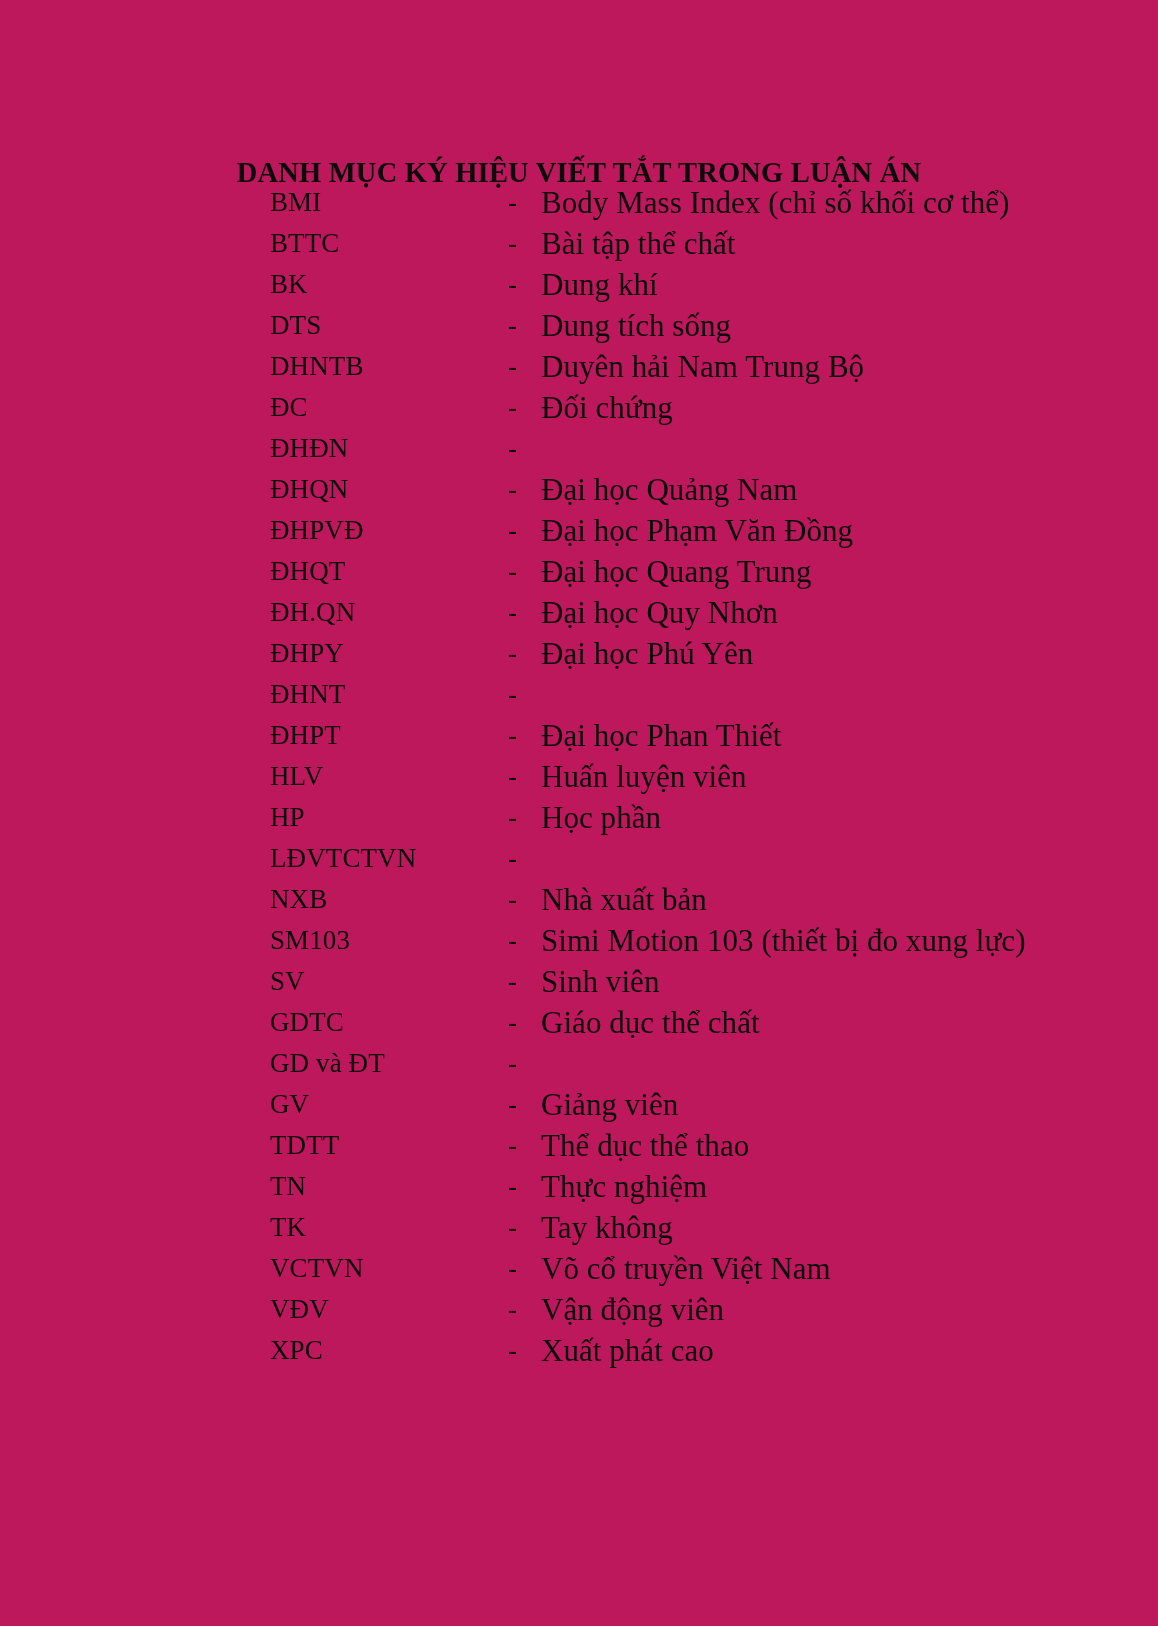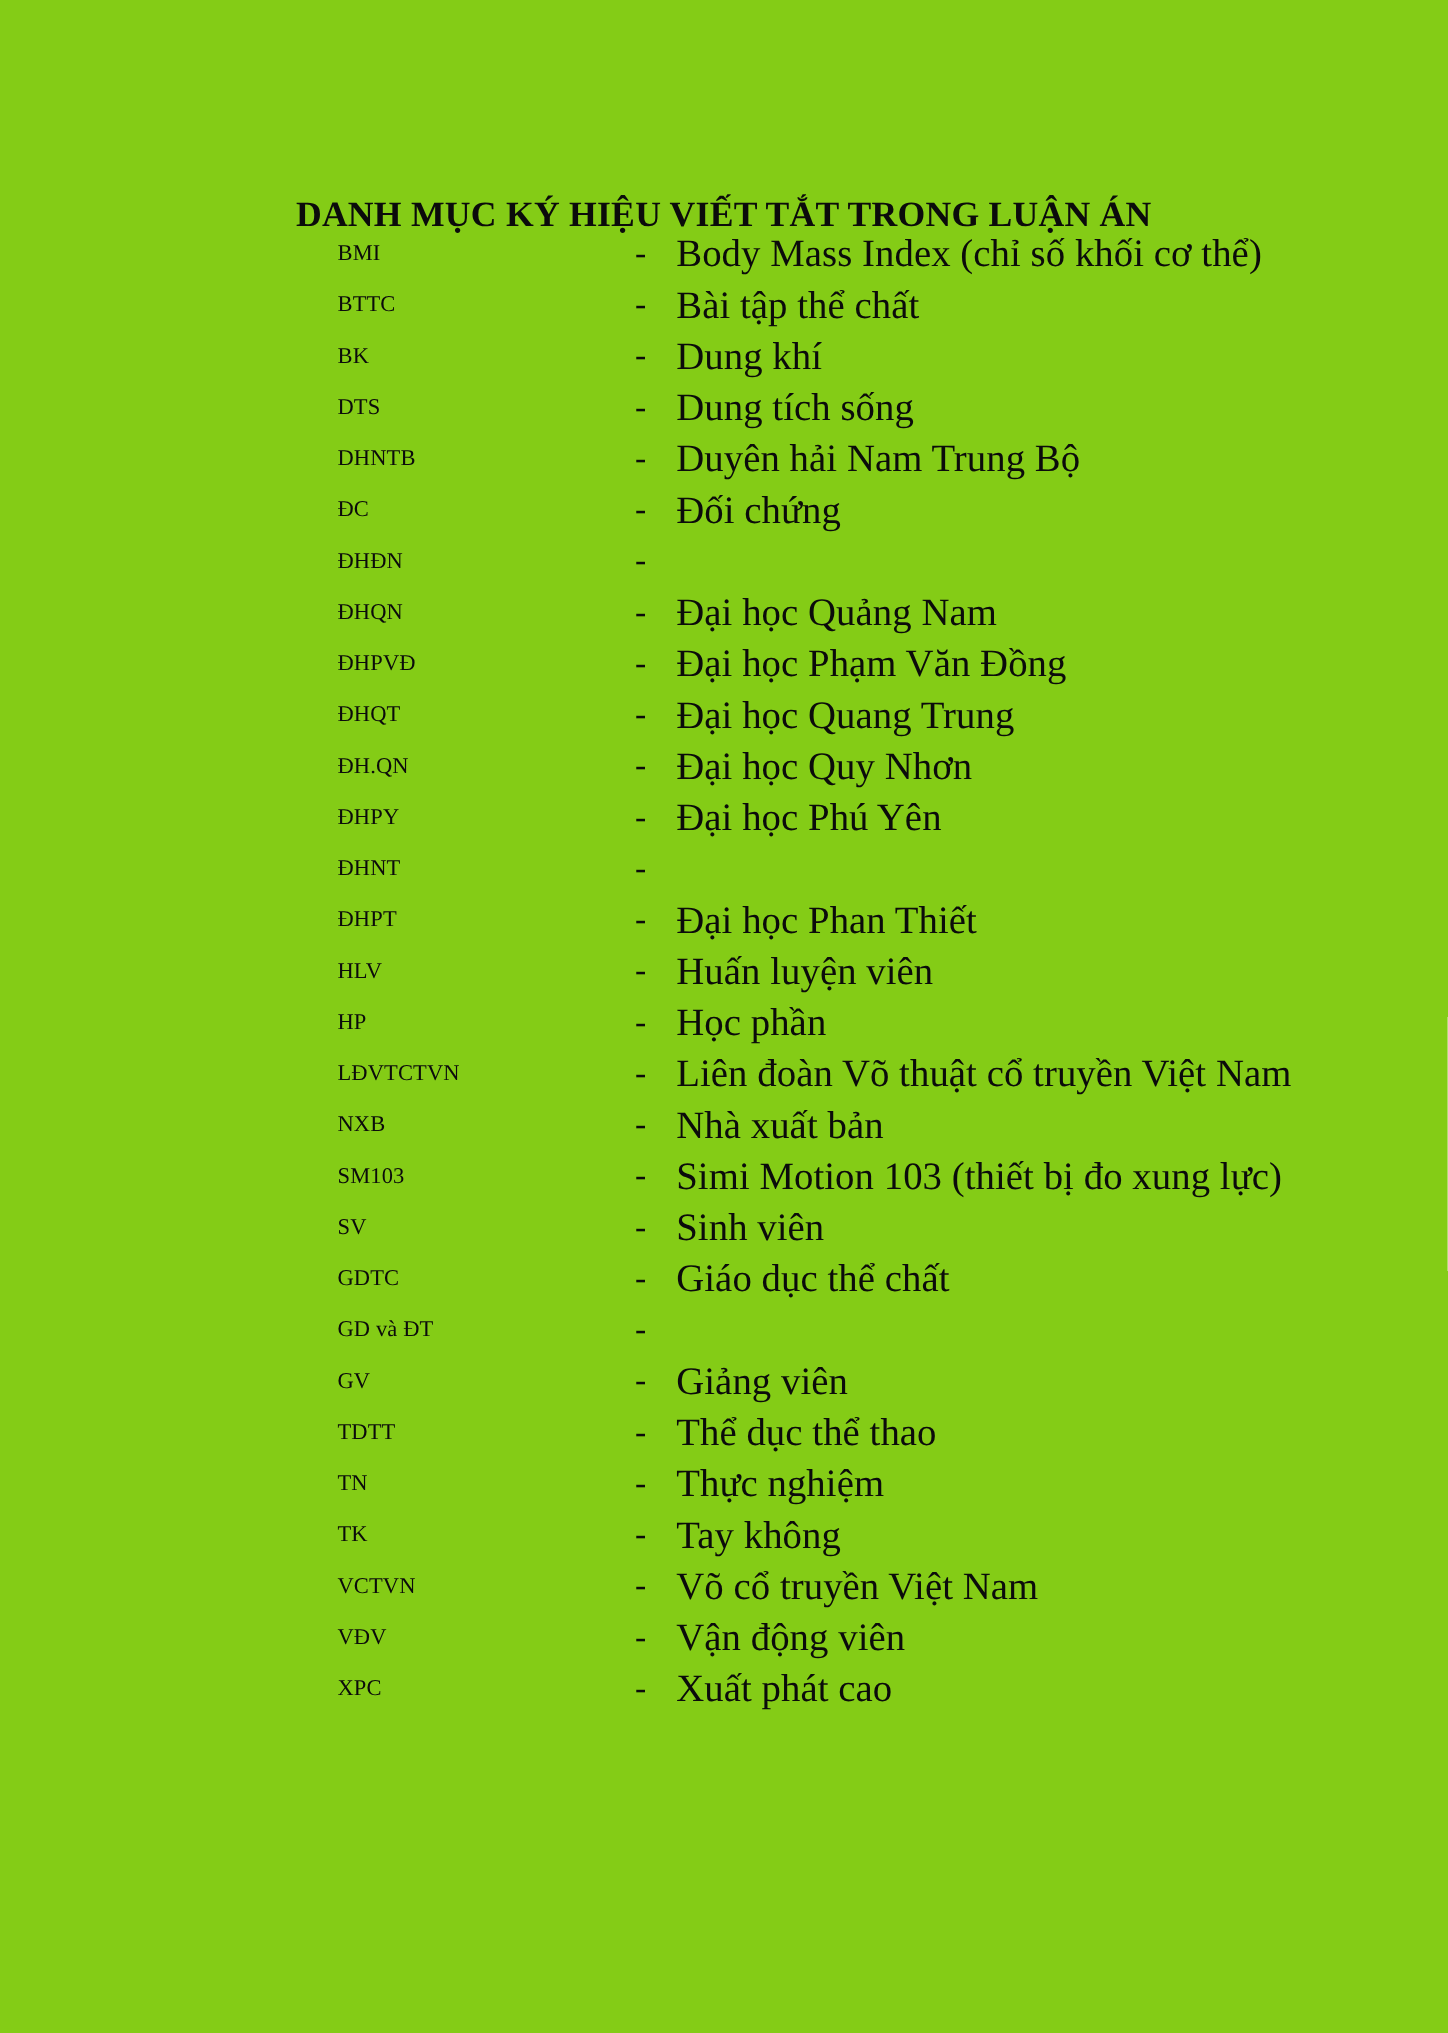--- a/index.html
+++ b/index.html
@@ -15,21 +15,21 @@
     overflow: hidden;
     font-family: "Liberation Serif", "DejaVu Serif", serif;
     color: #0b0b0b;
     -webkit-font-smoothing: antialiased;
   }
 
   
   #page {
     position: absolute;
     inset: 0;
-    background: #84cc16;
+    background: #be185d;
     padding: 0;
   }
 
   
   .doc-title {
     position: absolute;
     left: 0;
     right: 0;
     top: 138px;
     text-align: center;
@@ -52,21 +52,21 @@
     position: relative;
     height: 41px;
     line-height: 41px;
     white-space: nowrap;
   }
 
   .abbr-term {
     position: absolute;
     left: 270px;
     top: 0;
-    font-size: 18px;
+    font-size: 27px;
     letter-spacing: 0.1px;
   }
 
   .abbr-dash {
     position: absolute;
     left: 508px;
     top: 0;
     font-size: 27px;
   }
 
@@ -160,21 +160,20 @@
         <span class="abbr-def">Huấn luyện viên</span>
       </div>
       <div class="abbr-row">
         <span class="abbr-term">HP</span>
         <span class="abbr-dash">-</span>
         <span class="abbr-def">Học phần</span>
       </div>
       <div class="abbr-row">
         <span class="abbr-term">LĐVTCTVN</span>
         <span class="abbr-dash">-</span>
-        <span class="abbr-def">Liên đoàn Võ thuật cổ truyền Việt Nam</span>
       </div>
       <div class="abbr-row">
         <span class="abbr-term">NXB</span>
         <span class="abbr-dash">-</span>
         <span class="abbr-def">Nhà xuất bản</span>
       </div>
       <div class="abbr-row">
         <span class="abbr-term">SM103</span>
         <span class="abbr-dash">-</span>
         <span class="abbr-def">Simi Motion 103 (thiết bị đo xung lực)</span>

